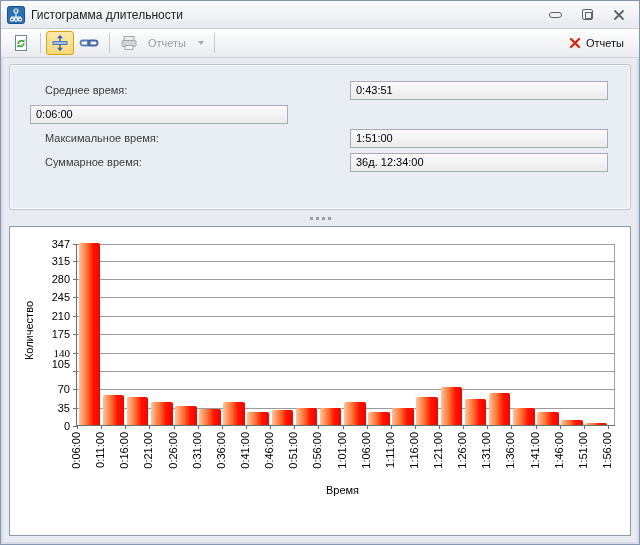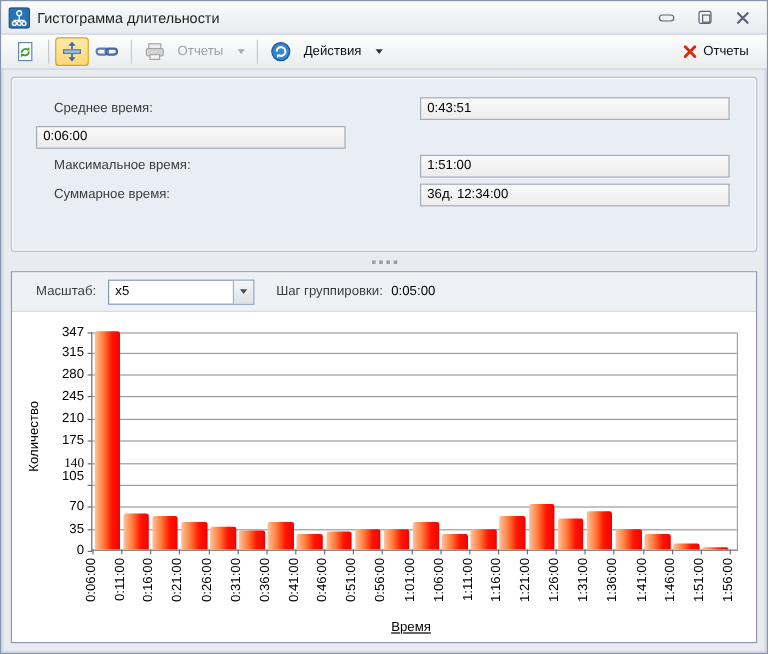--- a/index.html
+++ b/index.html
@@ -136,29 +136,20 @@
     <span class="tbtn">
       <svg width="18" height="16" viewBox="0 0 18 16">
         <rect x="4" y="1.5" width="10" height="4" fill="#ececec" stroke="#a6a6a6"></rect>
         <rect x="2" y="5.5" width="14" height="6" rx="1" fill="#d4d4d4" stroke="#a6a6a6"></rect>
         <rect x="5" y="10.5" width="8" height="4" fill="#f4f4f4" stroke="#a6a6a6"></rect>
       </svg>
       <span class="tlabel dis">Отчеты</span>
       <span class="caret dis"></span>
     </span>
     <span class="tsep"></span>
-    <span class="tbtn">
-      <svg width="18" height="18" viewBox="0 0 18 18">
-        <circle cx="9" cy="9" r="7.5" fill="#2f86d2" stroke="#1c5a96"></circle>
-        <path d="M5.6 9a3.6 3.6 0 1 1 1.4 2.8" fill="none" stroke="#fff" stroke-width="1.8"></path>
-        <path d="M6.2 14.4l-.5-3.2 3 1.1z" fill="#fff"></path>
-      </svg>
-      <span class="tlabel">Действия</span>
-      <span class="caret"></span>
-    </span>
     <span class="spacer"></span>
     <span class="tbtn closebtn">
       <svg width="12" height="12" viewBox="0 0 12 12">
         <path d="M2 2l8 8 M10 2l-8 8" stroke="#d52b14" stroke-width="2.4" stroke-linecap="round"></path>
       </svg>
       <span class="tlabel">Отчеты</span>
     </span>
   </div>
 
   <div class="stats">
@@ -182,31 +173,20 @@
   </div>
 
   <div class="splitter">
     <span class="grip"></span>
     <span class="grip"></span>
     <span class="grip"></span>
     <span class="grip"></span>
   </div>
 
   <div class="lower">
-    <div class="ctrl-row">
-      <span class="ctrl-label">Масштаб:</span>
-      <span class="combo">
-        <span class="combo-val">x5</span>
-        <span class="combo-btn">
-          <span class="caret"></span>
-        </span>
-      </span>
-      <span class="group-label">Шаг группировки:</span>
-      <span class="group-val">0:05:00</span>
-    </div>
     <div class="chart-area">
       <div class="yaxis-title" style="top: 74px;">Количество</div>
       <div class="plot">
           <div class="ytick" style="top: 182px;"></div>
           <div class="ylab" style="top: 176px;">0</div>
           <div class="gridline" style="top: 163.643px;"></div>
           <div class="ytick" style="top: 163.643px;"></div>
           <div class="ylab" style="top: 157.643px;">35</div>
           <div class="gridline" style="top: 145.285px;"></div>
           <div class="ytick" style="top: 145.285px;"></div>
@@ -296,18 +276,18 @@
           <div class="xtick" style="left: 434.455px;"></div>
           <div class="xlab" style="left: 427.455px; top: 188px;">1:36:00</div>
           <div class="xtick" style="left: 458.591px;"></div>
           <div class="xlab" style="left: 451.591px; top: 188px;">1:41:00</div>
           <div class="xtick" style="left: 482.727px;"></div>
           <div class="xlab" style="left: 475.727px; top: 188px;">1:46:00</div>
           <div class="xtick" style="left: 506.864px;"></div>
           <div class="xlab" style="left: 499.864px; top: 188px;">1:51:00</div>
           <div class="xtick" style="left: 531px;"></div>
           <div class="xlab" style="left: 524px; top: 188px;">1:56:00</div>
-          <div class="xaxis-title" style="left: 265.5px; top: 240px; transform: translateX(-50%); text-decoration: underline;">Время</div>
+          <div class="xaxis-title" style="left: 265.5px; top: 240px; transform: translateX(-50%);">Время</div>
         </div>
     </div>
   </div>
 
 </div>
 
 </body></html>

